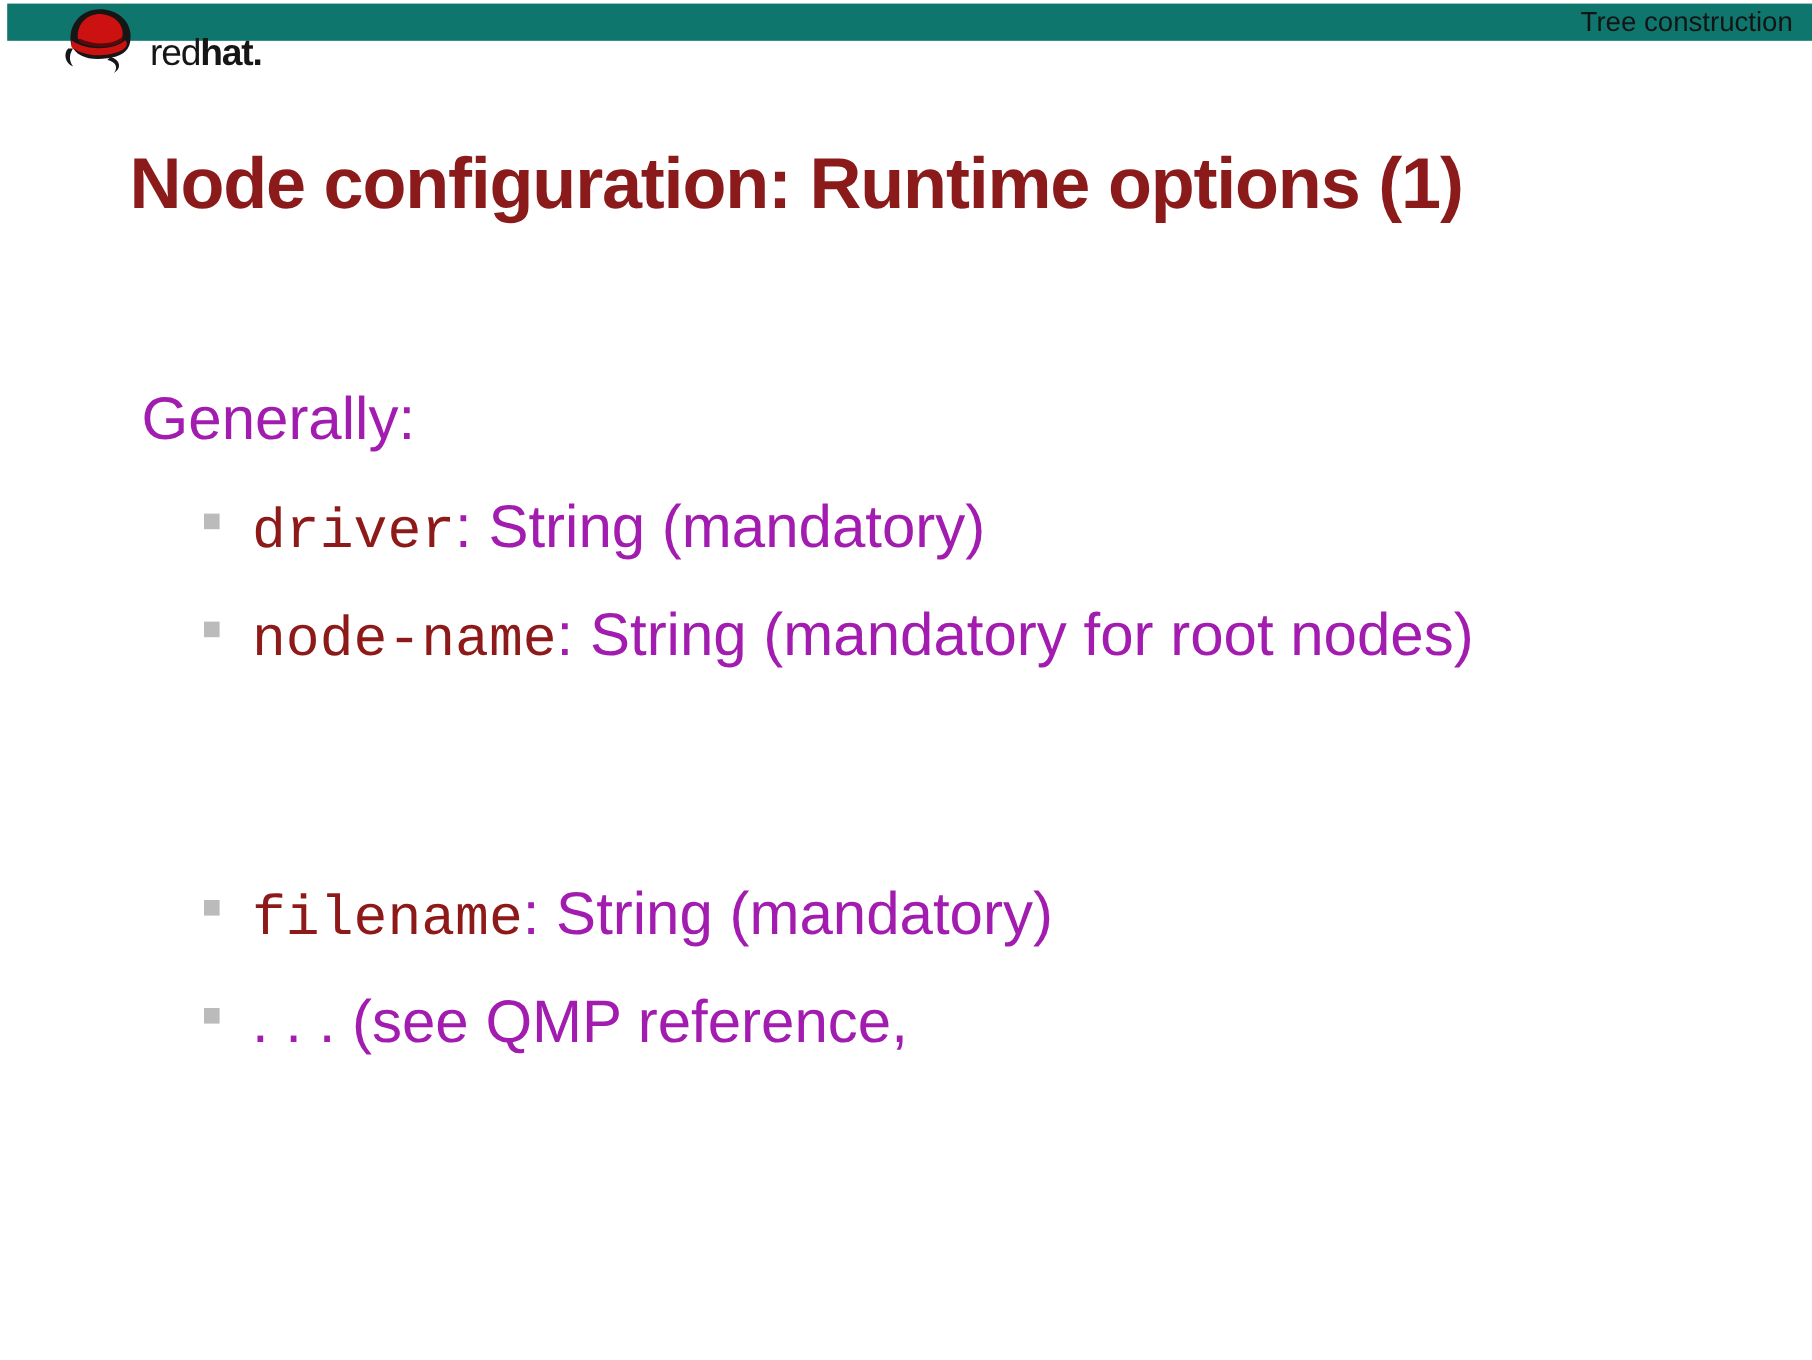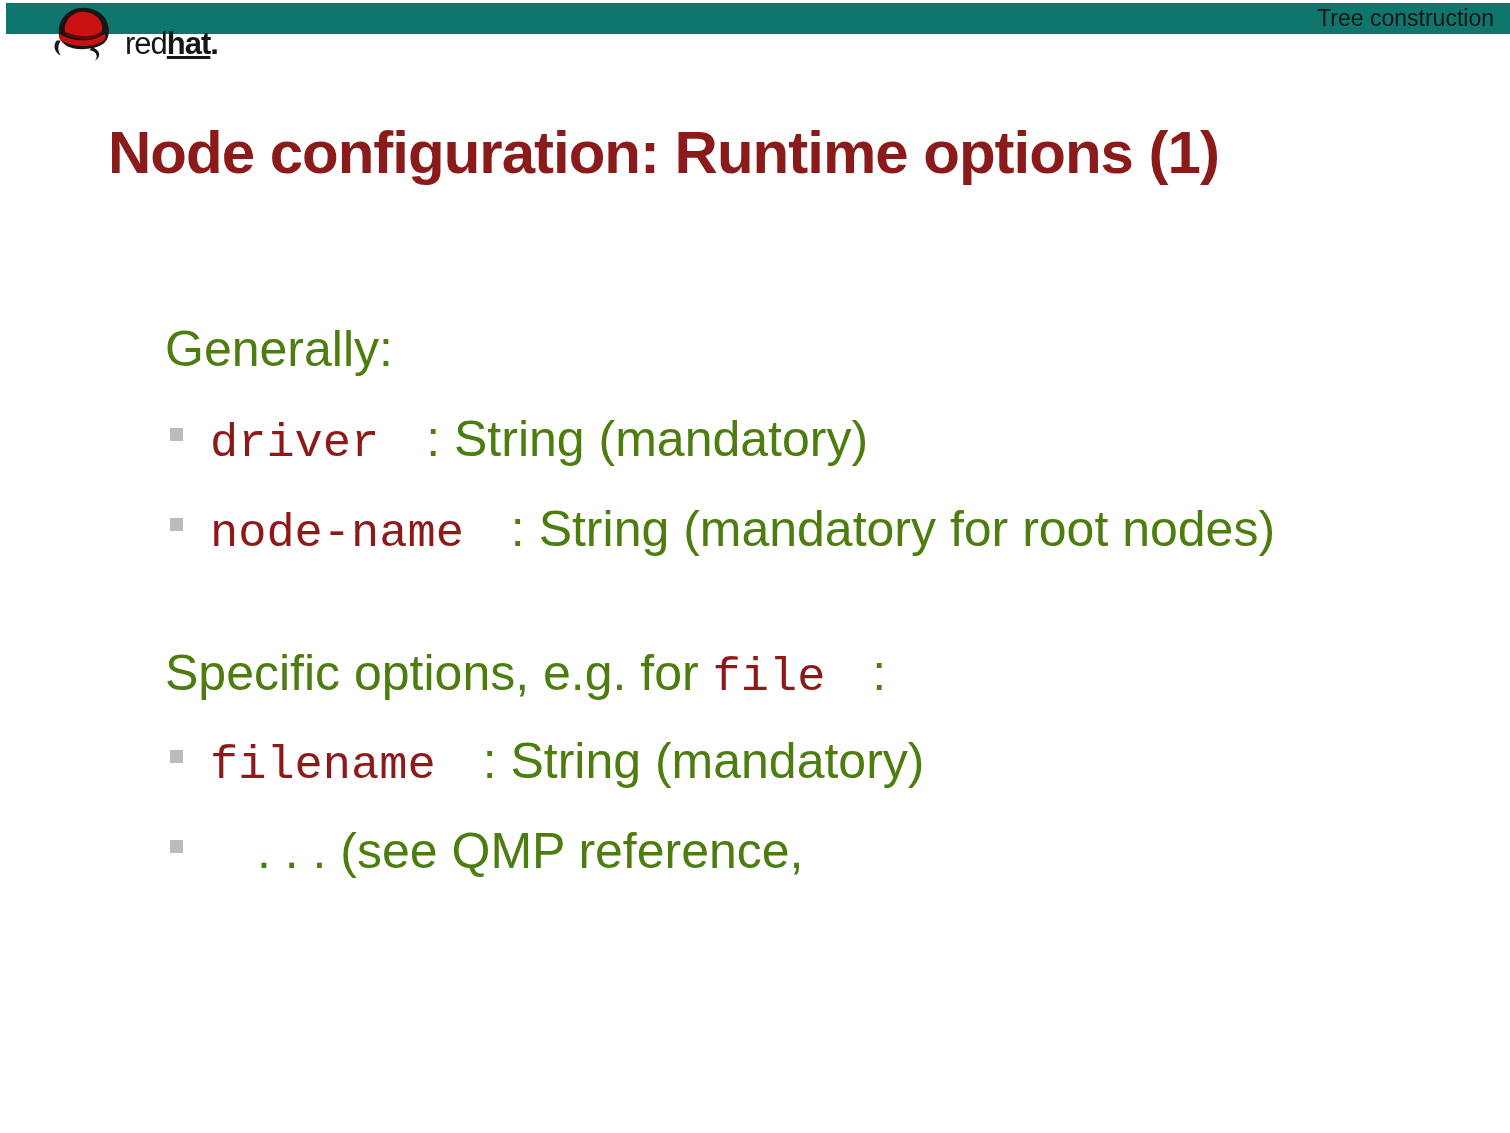--- a/index.html
+++ b/index.html
@@ -53,21 +53,21 @@
   }
   .logo .wordmark {
     margin-left: 7px;
     margin-bottom: 6px;
     font-size: 31px;
     color: #161616;
     letter-spacing: -1px;
     white-space: nowrap;
   }
   .logo .word-bold { font-weight: 400; }
-  .logo .word-light { font-weight: 600; text-decoration: underline; }
+  .logo .word-light { font-weight: 600; }
   .logo .word-period { font-weight: 800; }
   
   .slide-title {
     position: absolute;
     left: 108px;
     top: 118px;
     font-size: 60px;
     font-weight: bold;
     letter-spacing: -1px;
     color: #8b1a1a;
@@ -83,22 +83,21 @@
     color: #141414;
     font-weight: 400;
   }
   .line .seg-code {
     font-family: Liberation Mono, monospace;
     font-size: 47px;
     color: #8e1919;
     font-weight: 500;
   }
   .line .seg-plain {
-    color: #4d7c0f;
-    margin-left: 47px;
+    color: #a21caf;
   }
   .para { left: 118px; }
   .bullet-line { left: 170px; }
   .continuation { left: 210px; }
   .bullet-square {
     display: inline-block;
     width: 13px;
     height: 13px;
     background: #bbbbbb;
     margin-right: 27px;
@@ -141,23 +140,20 @@
   </div>
 
   <div class="line bullet-line" style="top:408px">
     <span class="bullet-square"></span><span class="seg-code">driver</span><span class="seg-plain">: String (mandatory)</span>
   </div>
 
   <div class="line bullet-line" style="top:498px">
     <span class="bullet-square"></span><span class="seg-code">node-name</span><span class="seg-plain">: String (mandatory for root nodes)</span>
   </div>
 
-  <div class="line para" style="top:642px">
-    <span class="seg-plain">Specific options, e.g. for </span><span class="seg-code">file</span><span class="seg-plain">:</span>
-  </div>
 
   <div class="line bullet-line" style="top:820px">
     <span class="bullet-square"></span><span class="seg-plain">. . .  (see QMP reference,</span>
   </div>
 
   <div class="line bullet-line" style="top:730px">
     <span class="bullet-square"></span><span class="seg-code">filename</span><span class="seg-plain">: String (mandatory)</span>
   </div>
 
 

